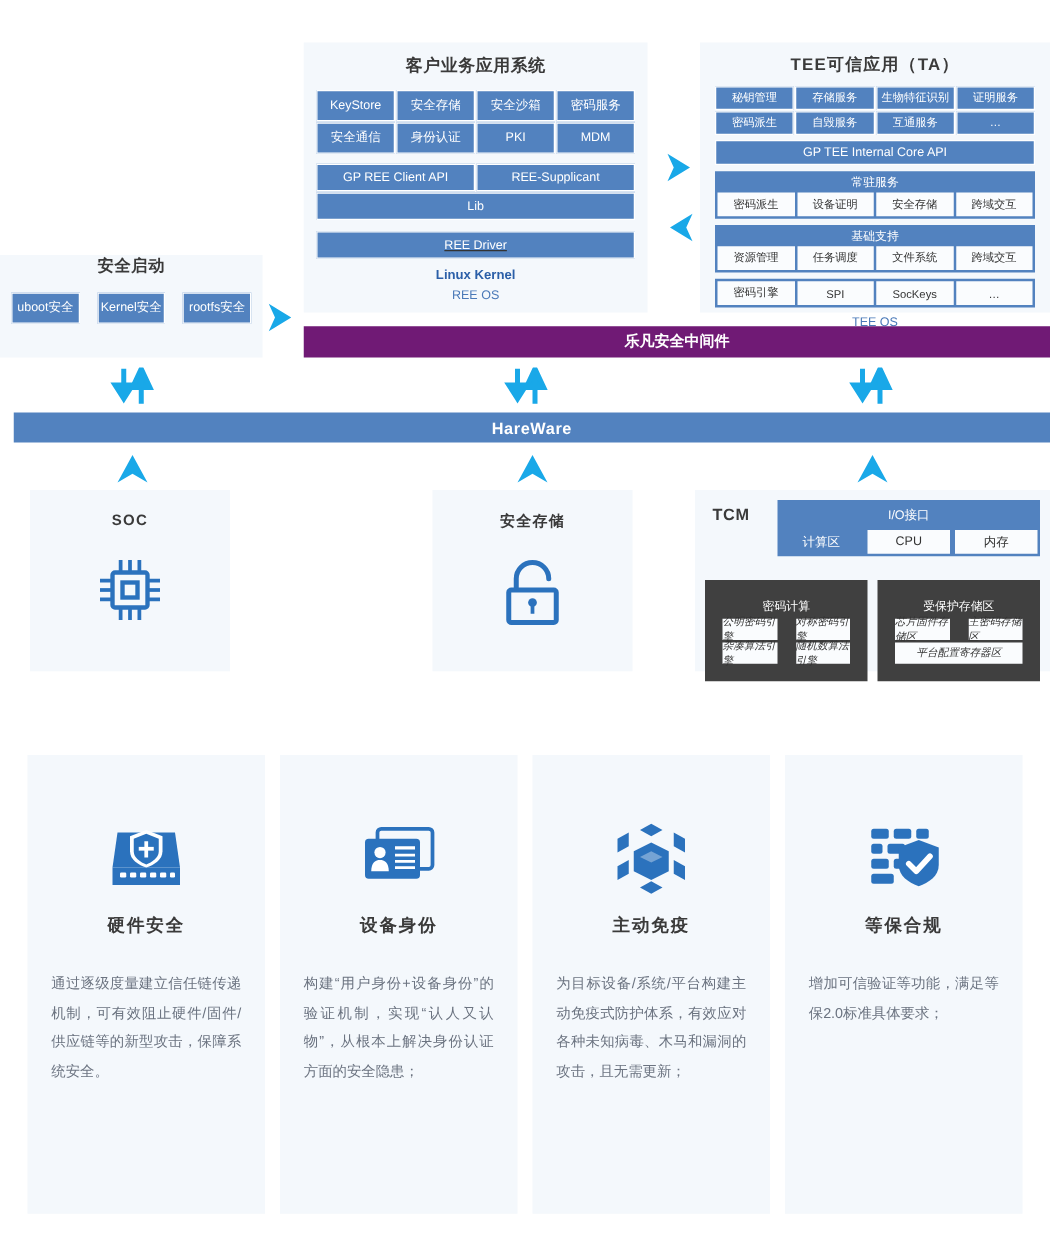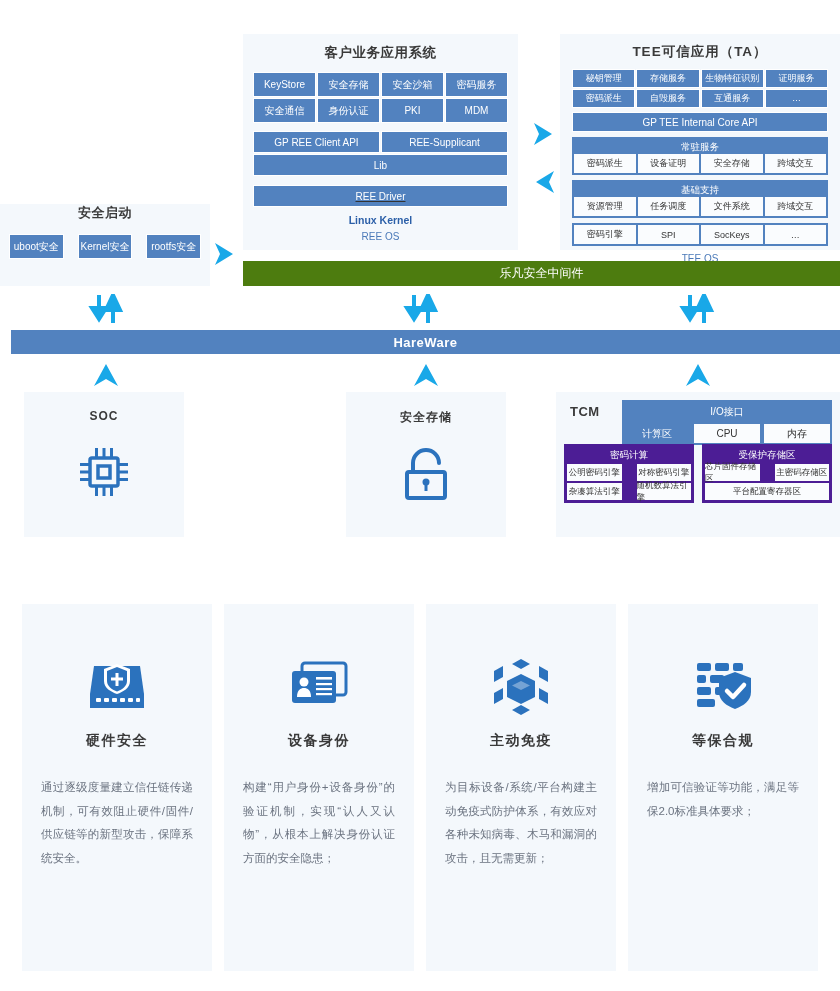--- a/index.html
+++ b/index.html
@@ -92,23 +92,23 @@
     text-align: center; color: #4a79b8; font-size: 10px; margin-top: 7px;
   }
 
   
   .chev { position: absolute; color: #19a8e8; line-height: 1; }
   .up-caret { position: absolute; }
 
   
   #middleware {
     position: absolute; left: 243px; top: 261px; width: 597px; height: 25px;
-    background: #4d7c0f; color: #fff;
+    background: #701a75; color: #fff;
     display: flex; align-items: center; justify-content: center;
-    font-size: 12px; font-weight: normal;
+    font-size: 12px; font-weight: bold;
   }
 
   
   #hareware {
     position: absolute; left: 11px; top: 330px; width: 829px; height: 24px;
     background: #5282bf; color: #fff;
     display: flex; align-items: center; justify-content: center;
     font-size: 13px; font-weight: bold; letter-spacing: .5px;
   }
 
@@ -139,26 +139,26 @@
     display: flex; align-items: center; gap: 4px; margin-top: 3px;
   }
   #tcm-top .comp .lbl {
     flex: 1; color: #fff; font-size: 10px; text-align: center;
   }
   #tcm-top .comp .cell {
     flex: 1; background: #fafcfe; color: #333; font-size: 10px;
     height: 19px; display: flex; align-items: center; justify-content: center;
   }
   .tcm-lower {
-    position: absolute; top: 52px; background: #4c1d95; padding: 3px;
+    position: absolute; top: 72px; background: #404040; padding: 14px;
   }
   .tcm-lower .ghdr {
     color: #fff; font-size: 9.5px; text-align: center; height: 15px; line-height: 15px;
   }
-  .tcm-lower .grow { display: flex; gap: 15px; margin-top: 2px; }
+  .tcm-lower .grow { display: flex; gap: 15px; margin-top: 2px; font-style: italic; }
   .tcm-lower .cell {
     flex: 1; background: #fafcfe; color: #333; font-size: 8.5px;
     height: 17px; display: flex; align-items: center; justify-content: center;
   }
   #tcm-crypto { left: 8px; width: 130px; }
   #tcm-protected { left: 146px; width: 130px; }
 
   
   #features {
     position: absolute; left: 22px; top: 604px;

